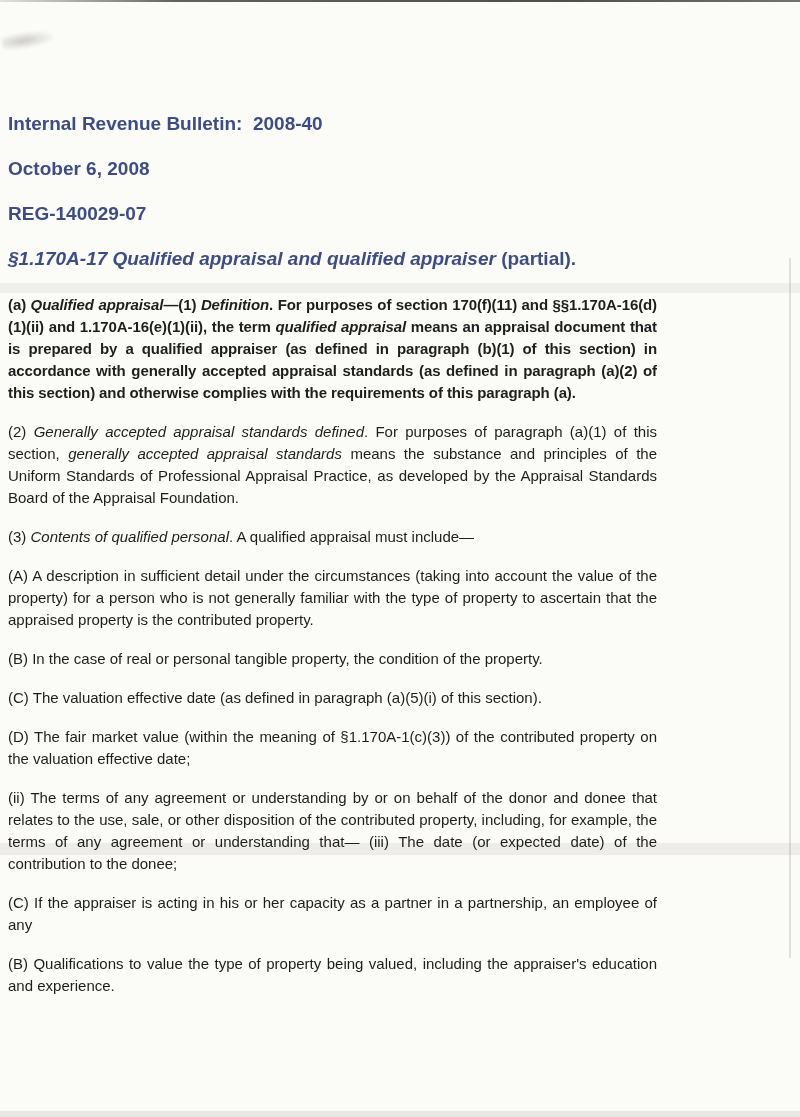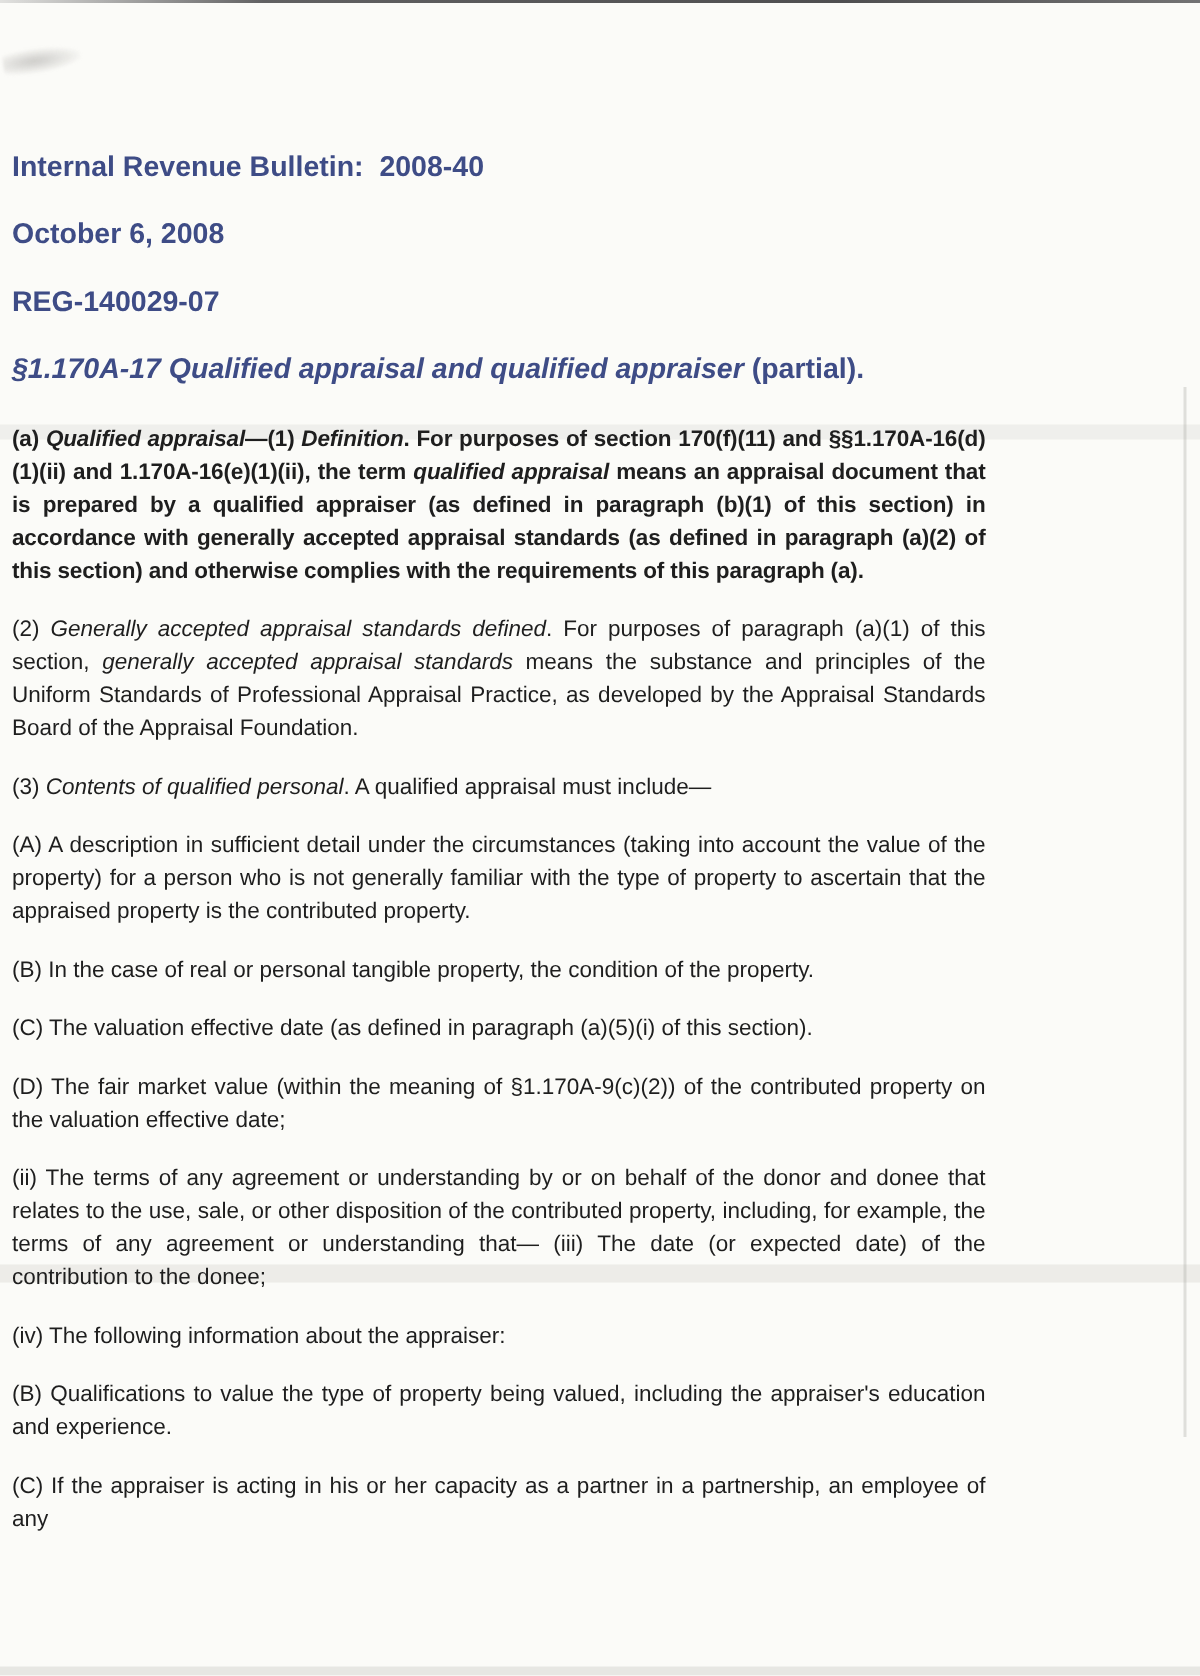--- a/index.html
+++ b/index.html
@@ -41,21 +41,21 @@
   .scan-right-edge {
     position: absolute;
     left: 789px; top: 258px;
     width: 2px; height: 700px;
     background: rgba(160,158,152,0.30);
     filter: blur(0.5px);
   }
   .page-content {
     position: absolute;
     left: 8px;
-    top: 100px;
+    top: 112px;
     width: 660px;
   }
   .head-line {
     color: var(--heading, #3e4c86);
     font-weight: bold;
     font-size: 19px;
     line-height: 24px;
     margin: 0 0 21px 0;
     white-space: pre-wrap;
   }
@@ -105,24 +105,23 @@
 
   <p class="para"><span>(3) </span><span class="it">Contents of qualified personal</span><span>. A qualified appraisal must include—</span></p>
 
 
   <p class="para"><span>(A) A description in sufficient detail under the circumstances (taking into account the value of the property) for a person who is not generally familiar with the type of property to ascertain that the appraised property is the contributed property.</span></p>
 
   <p class="para"><span>(B) In the case of real or personal tangible property, the condition of the property.</span></p>
 
   <p class="para"><span>(C) The valuation effective date (as defined in paragraph (a)(5)(i) of this section).</span></p>
 
-  <p class="para"><span>(D) The fair market value (within the meaning of §1.170A-9(c)(2)) of the contributed property on the valuation effective date;</span></p>
+  <p class="para"><span>(D) The fair market value (within the meaning of §1.170A-1(c)(3)) of the contributed property on the valuation effective date;</span></p>
 
   <p class="para"><span>(ii) The terms of any agreement or understanding by or on behalf of the donor and donee that relates to the use, sale, or other disposition of the contributed property, including, for example, the terms of any agreement or understanding that— (iii) The date (or expected date) of the contribution to the donee;</span></p>
 
-  <p class="para"><span>(iv) The following information about the appraiser:</span></p>
 
 
+  <p class="para"><span>(C) If the appraiser is acting in his or her capacity as a partner in a partnership, an employee of any</span></p>
+
   <p class="para"><span>(B) Qualifications to value the type of property being valued, including the appraiser's education and experience.</span></p>
-
-  <p class="para"><span>(C) If the appraiser is acting in his or her capacity as a partner in a partnership, an employee of any</span></p>
 
 </div>
 
 </body></html>

